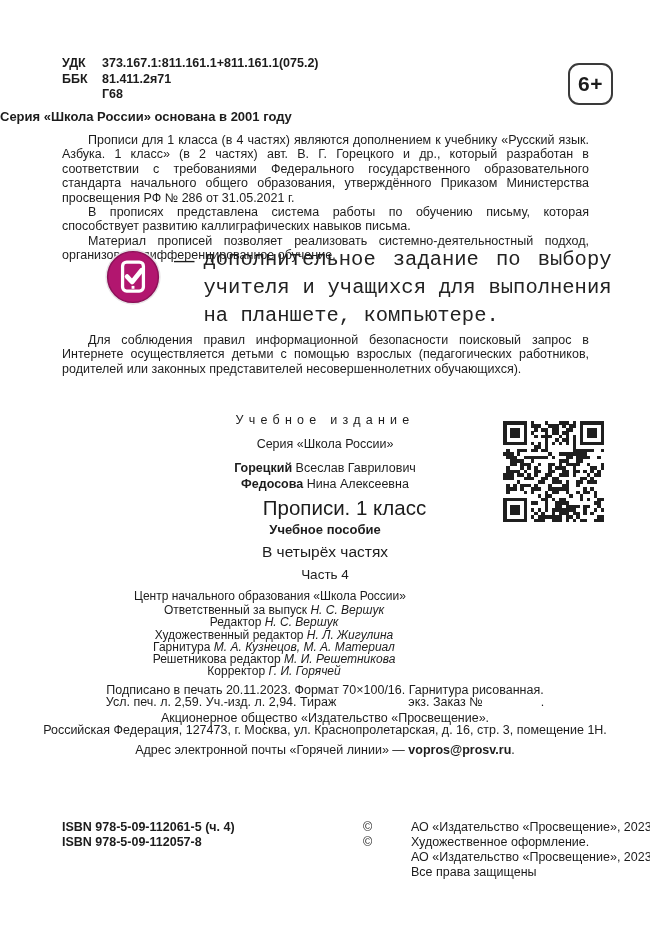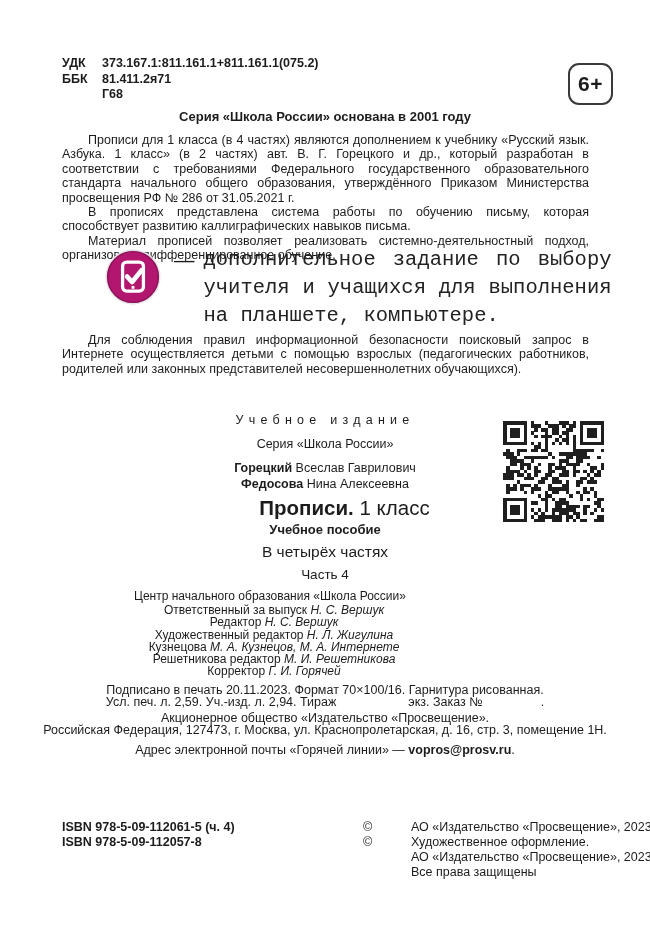--- a/index.html
+++ b/index.html
@@ -20,21 +20,21 @@
   .biblio-code { padding-left: 40px; }
 
   .age-badge {
     left: 568px; top: 63px; width: 45px; height: 42px;
     border: 2.5px solid #3a3a3a; border-radius: 11px;
     display: flex; align-items: center; justify-content: center;
     font-size: 21px; font-weight: 700; letter-spacing: 0.5px;
   }
 
   .series-founded {
-    left: 0; top: 109px; width: 650px; text-align: center;
+    left: 0; top: 109px; width: 650px; 
     font-weight: 700; font-size: 13px;
   }
 
   .annotation { left: 62px; top: 133px; width: 527px; }
   .annotation p {
     font-size: 12.5px; line-height: 14.4px;
     text-align: justify; text-indent: 26px;
   }
 
   
@@ -52,21 +52,21 @@
   .safety p { font-size: 12.5px; line-height: 14.4px; text-align: justify; text-indent: 26px; }
 
   
   .center-line { left: 0; width: 650px; text-align: center; }
   .edition-type { top: 413px; font-size: 12.5px; letter-spacing: 0.42em; }
   .edition-series { top: 437px; font-size: 12.5px; }
   .author-1 { top: 461px; font-size: 12.5px; }
   .author-2 { top: 477px; font-size: 12.5px; }
   .author-surname { font-weight: 700; }
   .book-title { top: 496px; font-size: 20.5px; }
-  .book-title .t-bold { font-weight: 700; margin-left: 39px; }
+  .book-title .t-bold { font-weight: 400; margin-left: 39px; }
   .book-subtitle { top: 522px; font-size: 13px; font-weight: bold; }
   .book-parts { top: 543px; font-size: 15.5px; }
   .book-part { top: 567px; font-size: 13.5px; }
 
   .qr { left: 503px; top: 421px; width: 101px; height: 101px; }
   .qr svg { width: 100%; height: 100%; display: block; }
 
   
   .staff { left: 0; top: 589px; width: 540px; text-align: center; font-size: 12px; }
   .staff-center { line-height: 14px; margin-bottom: 1px; }
@@ -580,22 +580,22 @@
   </div>
   <div class="staff-line">
     <span>Редактор</span>
     <span class="staff-name">Н. С. Вершук</span>
   </div>
   <div class="staff-line">
     <span>Художественный редактор</span>
     <span class="staff-name">Н. Л. Жигулина</span>
   </div>
   <div class="staff-line">
-    <span>Кузнецова</span>
-    <span class="staff-name">М. А. Кузнецов, М. А. Интернете</span>
+    <span>Гарнитура</span>
+    <span class="staff-name">М. А. Кузнецов, М. А. Материал</span>
   </div>
   <div class="staff-line">
     <span>Решетникова редактор</span>
     <span class="staff-name">М. И. Решетникова</span>
   </div>
   <div class="staff-line">
     <span>Корректор</span>
     <span class="staff-name">Г. И. Горячей</span>
   </div>
 </div>

